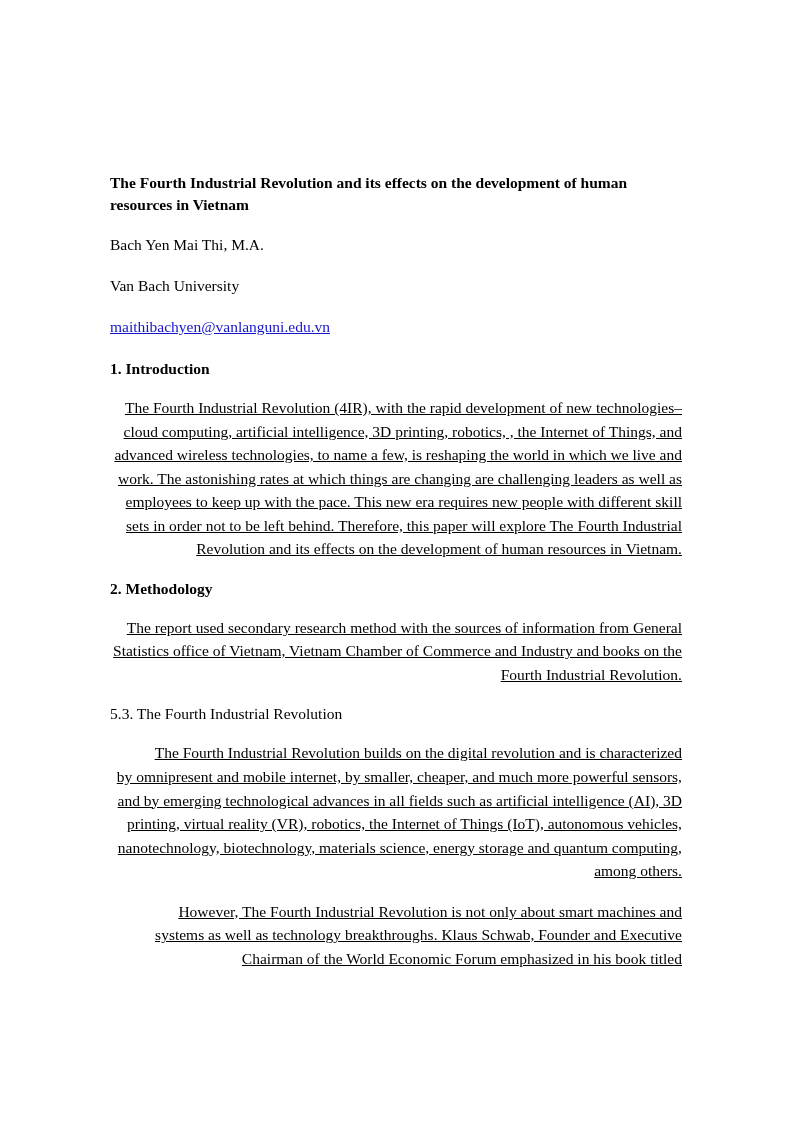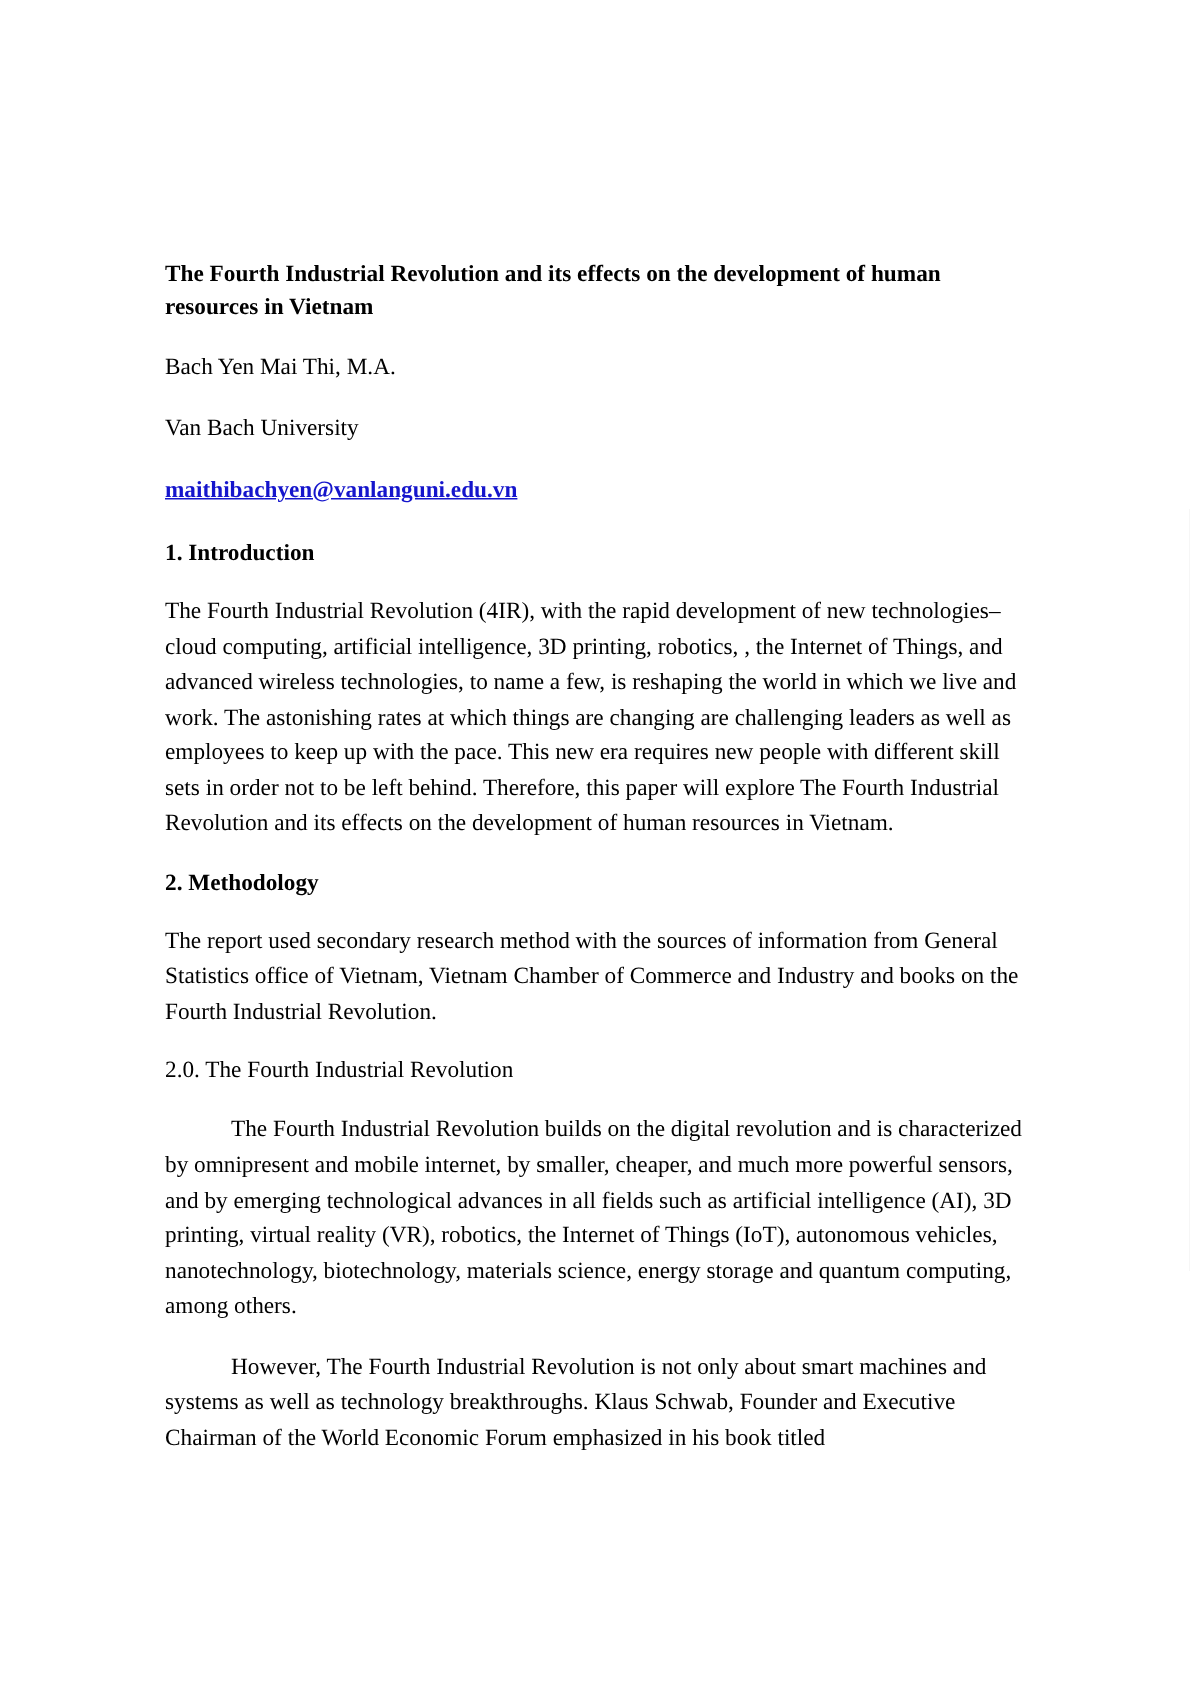--- a/index.html
+++ b/index.html
@@ -36,37 +36,37 @@
   }
   .affiliation-line {
     font-size: 15.5px;
     line-height: 1.42;
     margin: 0 0 19px 0;
   }
   .email-line {
     font-size: 15.5px;
     line-height: 1.42;
     margin: 0 0 20px 0;
-    font-weight: bold;
   }
   .email-link {
     color: #1515cc;
     text-decoration: underline;
   }
   .heading {
     font-weight: bold;
     font-size: 15.5px;
     line-height: 1.42;
     margin: 0 0 16px 0;
   }
   .para {
     font-size: 15.5px;
     line-height: 1.52;
     margin: 0 0 17px 0;
-    text-align: left;
+    text-align: right;
+    text-decoration: underline;
   }
   .subheading {
     font-size: 15.5px;
     line-height: 1.42;
     margin: 0 0 16px 0;
   }
   .indent {
     text-indent: 44px;
   }
 </style>
@@ -83,18 +83,18 @@
     <p class="affiliation-line">Van Bach University</p>
 
     <p class="email-line"><a class="email-link" href="#">maithibachyen@vanlanguni.edu.vn</a></p>
 
     <h2 class="heading">1. Introduction</h2>
     <p class="para">The Fourth Industrial Revolution (4IR), with the rapid development of new technologies–cloud computing, artificial intelligence, 3D printing, robotics, , the Internet of Things, and advanced wireless technologies, to name a few,  is reshaping the world in which we live and work. The astonishing rates at which things are changing are challenging leaders as well as employees to keep up with the pace. This new era requires new people with different skill sets in order not to be left behind. Therefore, this paper will explore The Fourth Industrial Revolution and its effects on the development of human resources in Vietnam.</p>
 
     <h2 class="heading">2. Methodology</h2>
     <p class="para">The report used secondary research method with the sources of information from General Statistics office of Vietnam, Vietnam Chamber of Commerce and Industry and books on the Fourth Industrial Revolution.</p>
 
-    <p class="subheading">2.0. The Fourth Industrial Revolution</p>
+    <p class="subheading">5.3. The Fourth Industrial Revolution</p>
     <p class="para indent">The Fourth Industrial Revolution builds on the digital revolution and is characterized by omnipresent and mobile internet, by smaller, cheaper, and much more powerful sensors, and by emerging technological advances in all fields such as artificial intelligence (AI), 3D printing, virtual reality (VR), robotics, the Internet of Things (IoT), autonomous vehicles, nanotechnology, biotechnology, materials science, energy storage and quantum computing, among others.</p>
     <p class="para indent">However, The Fourth Industrial Revolution is not only about smart machines and systems as well as technology breakthroughs. Klaus Schwab, Founder and Executive Chairman of the World Economic Forum emphasized in his book titled</p>
 
   </div>
 </div>
 
 </body></html>

